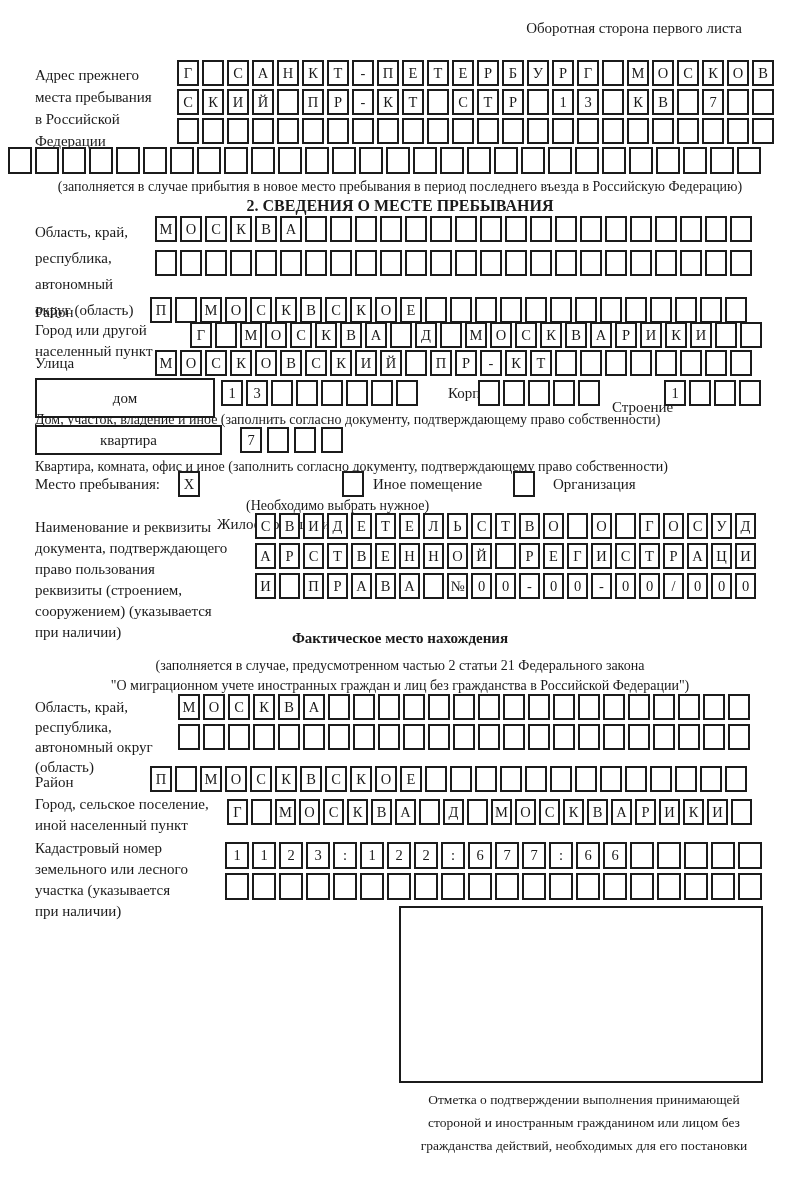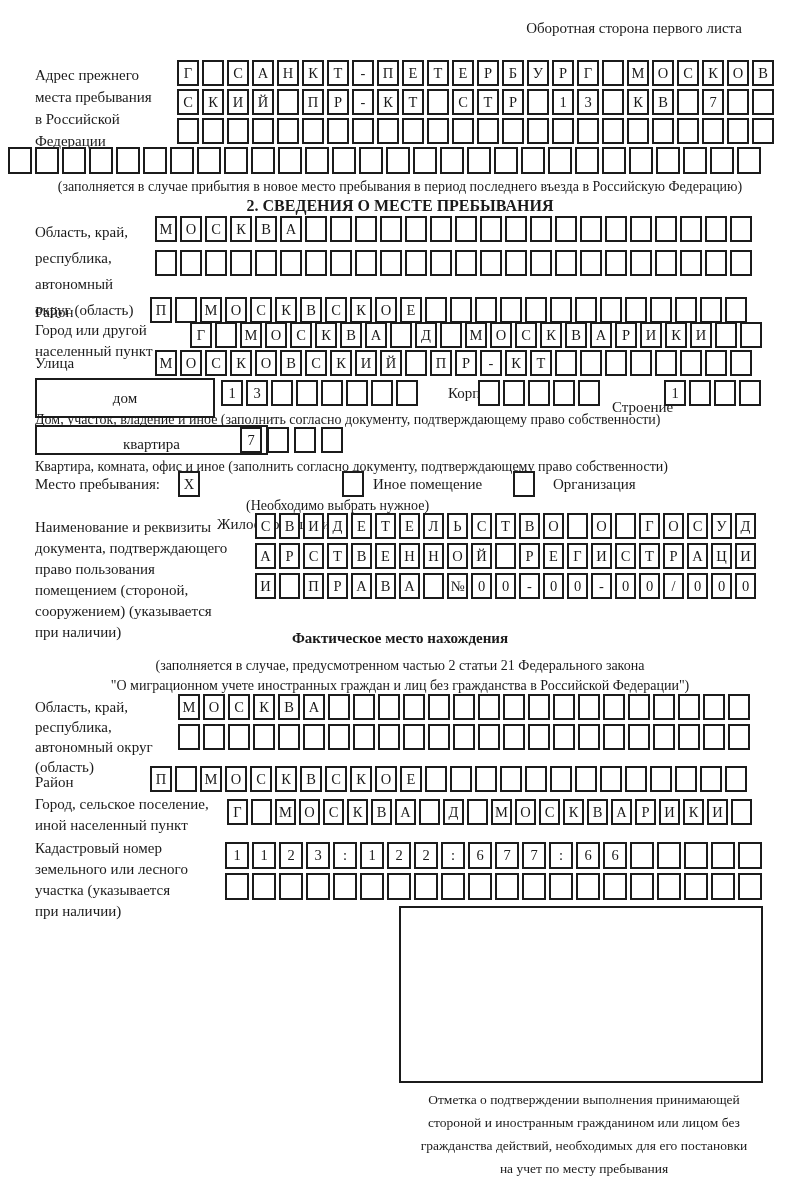--- a/index.html
+++ b/index.html
@@ -318,21 +318,21 @@
     </div>
   <div class="abs label" style="left:594px;top:397px;margin-left:18px;">Строение</div>
   <div class="abs cellrow" style="left:664px;top:380px;">
       <span class="cell">1</span>
       <span class="cell"></span>
       <span class="cell"></span>
       <span class="cell"></span>
     </div>
   <div class="abs note" style="left:35px;top:412px;">Дом, участок, владение и иное (заполнить согласно документу, подтверждающему право собственности)</div>
 
-  <div class="abs wbox" style="left:35px;top:425px;width:233px;height:30px;align-items:flex-end;">
+  <div class="abs wbox" style="left:35px;top:425px;width:187px;height:30px;">
       <span>квартира</span>
     </div>
   <div class="abs cellrow gap5" style="left:240px;top:427px;">
       <span class="cell">7</span>
       <span class="cell"></span>
       <span class="cell"></span>
       <span class="cell"></span>
     </div>
   <div class="abs note" style="left:35px;top:459px;">Квартира, комната, офис и иное (заполнить согласно документу, подтверждающему право собственности)</div>
 
@@ -342,21 +342,21 @@
   <span class="cell abs" style="left:342px;top:471px;"></span>
   <div class="abs label" style="left:373px;top:474px;">Иное помещение</div>
   <span class="cell abs" style="left:513px;top:471px;"></span>
   <div class="abs label" style="left:553px;top:474px;">Организация</div>
   <div class="abs note" style="left:246px;top:498px;">(Необходимо выбрать нужное)</div>
 
   <div class="abs label" style="left:35px;top:517px;">
       <div>Наименование и реквизиты</div>
       <div>документа, подтверждающего</div>
       <div>право пользования</div>
-      <div>помещением (стороной,</div>
+      <div>реквизиты (строением,</div>
       <div>сооружением) (указывается</div>
       <div>при наличии)</div>
     </div>
   <div class="abs cellrow cw21" style="left:255px;top:513px;">
       <span class="cell">С</span>
       <span class="cell">В</span>
       <span class="cell">И</span>
       <span class="cell">Д</span>
       <span class="cell">Е</span>
       <span class="cell">Т</span>
@@ -592,16 +592,15 @@
       <span class="cell"></span>
       <span class="cell"></span>
       <span class="cell"></span>
     </div>
 
   <div class="abs stampbox" style="left:399px;top:906px;width:364px;height:177px;"></div>
   <div class="abs caption" style="left:398px;top:1088px;width:372px;">
       <div>Отметка о подтверждении выполнения принимающей</div>
       <div>стороной и иностранным гражданином или лицом без</div>
       <div>гражданства действий, необходимых для его постановки</div>
-      <div>на учет по месту пребывания</div>
     </div>
 
 </div>
 
 </body></html>

